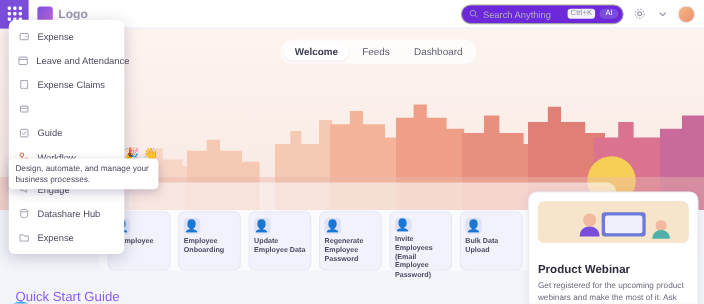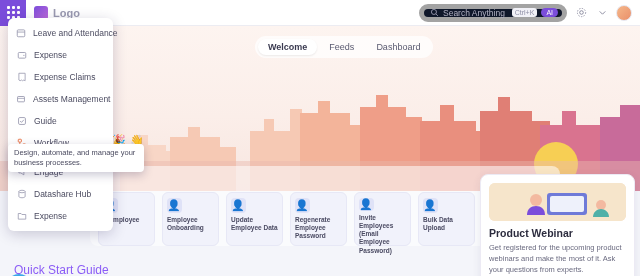--- a/index.html
+++ b/index.html
@@ -32,22 +32,22 @@
   .logo-mark {
     width: 14px; height: 14px; border-radius: 3px;
     background: linear-gradient(135deg,#7b4ddb,#c06ad9);
     margin-left: 8px;
   }
   .logo-text { margin-left: 5px; font-size: 11px; color: #9a9ab0; font-weight: bold; }
 
   .topbar-right { margin-left: auto; display: flex; align-items: center; gap: 7px; padding-right: 8px; }
   .search-box {
     display: flex; align-items: center; gap: 4px;
-    border: 5px solid #a3a3a3; border-radius: 11px;
-    height: 18px; padding: 0 4px 0 6px; background: #0f172a;
+    border: 1px solid #a3a3a3; border-radius: 11px;
+    height: 18px; padding: 0 4px 0 6px; background: #6d28d9;
     min-width: 148px;
   }
   .search-box .mag { width: 9px; height: 9px; }
   .search-box .ph { font-size: 8.5px; color: #b0b0c2; flex: 1; }
   .kbd { font-size: 7px; color: #8f8fa6; background: #f1f1f7; border-radius: 3px; padding: 1px 3px; }
   .ai-pill {
     font-size: 7px; color: #fff; background: #7b4ddb; border-radius: 7px;
     padding: 1px 5px; display: flex; align-items: center; gap: 2px;
   }
   .icon-btn { width: 14px; height: 14px; display: flex; align-items: center; justify-content: center; color: #8a8a9e; }
@@ -111,21 +111,21 @@
   
   .webinar {
     position: absolute; top: 148px; left: 480px; width: 155px; height: 128px;
     background: #fff; border-radius: 8px; border: 1px solid #eceaf4;
     box-shadow: 0 2px 8px rgba(60,50,100,.09); z-index: 20; padding: 8px;
   }
   .webinar .hero {
     width: 100%; height: 38px; border-radius: 6px;
     background: linear-gradient(135deg,#f7e7cf,#f3dcc0); position: relative; overflow: hidden;
   }
-  .webinar .ttl { font-size: 10.5px; font-weight: bold; color: #2c2c3e; margin-top: 6px; }
+  .webinar .ttl { font-size: 10.5px; font-weight: bold; color: #2c2c3e; margin-top: 18px; }
   .webinar .desc { font-size: 7.5px; line-height: 1.45; color: #6b6b80; margin-top: 4px; }
   .expand-ico { position: absolute; right: 6px; top: -10px; color: #6b6b80; font-size: 9px; z-index: 21; }
 
   
   .menu {
     position: absolute; top: 18px; left: 8px; width: 105px;
     background: #fff; border-radius: 6px; box-shadow: 0 3px 14px rgba(40,30,80,.22);
     z-index: 60; padding: 4px 0;
   }
   .menu-item { display: flex; align-items: center; gap: 7px; height: 22px; padding: 0 8px; }
@@ -270,51 +270,50 @@
     <div class="ttl">Product Webinar</div>
     <div class="desc">Get registered for the upcoming product webinars and make the most of it. Ask your questions from experts.</div>
 
   </div>
 </div>
 
 <div class="menu">
   <div class="menu-item">
     <span class="mi">
       <svg width="10" height="10" viewBox="0 0 16 16">
+          <rect x="2" y="4" width="12" height="9" rx="1.5" fill="none" stroke="currentColor" stroke-width="1.4"></rect>
+          <circle cx="11" cy="8.5" r="1" fill="currentColor"></circle>
+        </svg>
+    </span>
+    <span class="ml">Expense</span>
+  </div>
+  <div class="menu-item">
+    <span class="mi">
+      <svg width="10" height="10" viewBox="0 0 16 16">
           <rect x="2" y="3" width="12" height="11" rx="1.5" fill="none" stroke="currentColor" stroke-width="1.4"></rect>
           <line x1="2" y1="6.5" x2="14" y2="6.5" stroke="currentColor" stroke-width="1.3"></line>
         </svg>
     </span>
     <span class="ml">Leave and Attendance</span>
   </div>
   <div class="menu-item">
     <span class="mi">
       <svg width="10" height="10" viewBox="0 0 16 16">
-          <rect x="2" y="4" width="12" height="9" rx="1.5" fill="none" stroke="currentColor" stroke-width="1.4"></rect>
-          <circle cx="11" cy="8.5" r="1" fill="currentColor"></circle>
-        </svg>
-    </span>
-    <span class="ml">Expense</span>
-  </div>
-  <div class="menu-item">
-    <span class="mi">
-      <svg width="10" height="10" viewBox="0 0 16 16">
           <path d="M3 2h10v12l-2-1.2L9 14l-2-1.2L5 14l-2-1.2z" fill="none" stroke="currentColor" stroke-width="1.3"></path>
         </svg>
     </span>
     <span class="ml">Expense Claims</span>
   </div>
   <div class="menu-item">
     <span class="mi">
       <svg width="10" height="10" viewBox="0 0 16 16">
           <rect x="2.5" y="4" width="11" height="8.5" rx="1" fill="none" stroke="currentColor" stroke-width="1.4"></rect>
           <line x1="2.5" y1="7" x2="13.5" y2="7" stroke="currentColor" stroke-width="1.2"></line>
         </svg>
     </span>
-    <span class="ml">Assets Management</span>
   </div>
   <div class="menu-item">
     <span class="mi">
       <svg width="10" height="10" viewBox="0 0 16 16">
           <rect x="2.5" y="2.5" width="11" height="11" rx="2" fill="none" stroke="currentColor" stroke-width="1.4"></rect>
           <polyline points="5,8 7.2,10.2 11,6" fill="none" stroke="currentColor" stroke-width="1.4"></polyline>
         </svg>
     </span>
     <span class="ml">Guide</span>
   </div>

